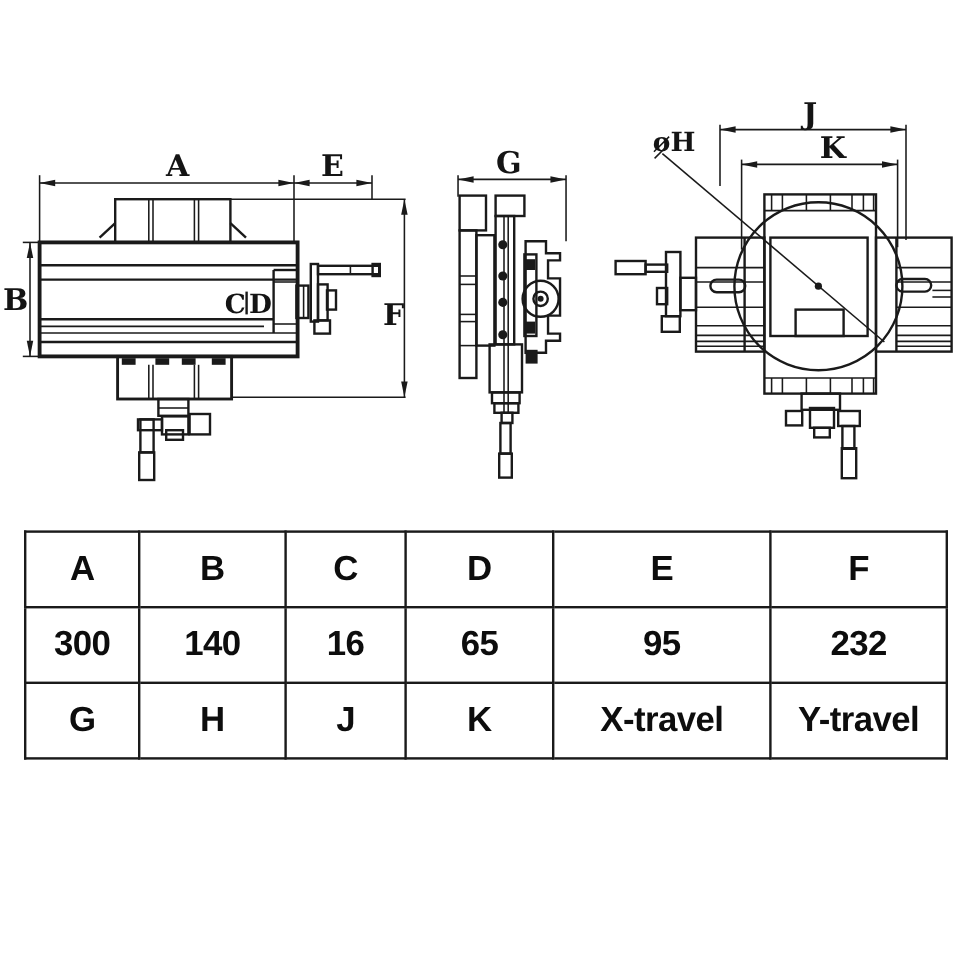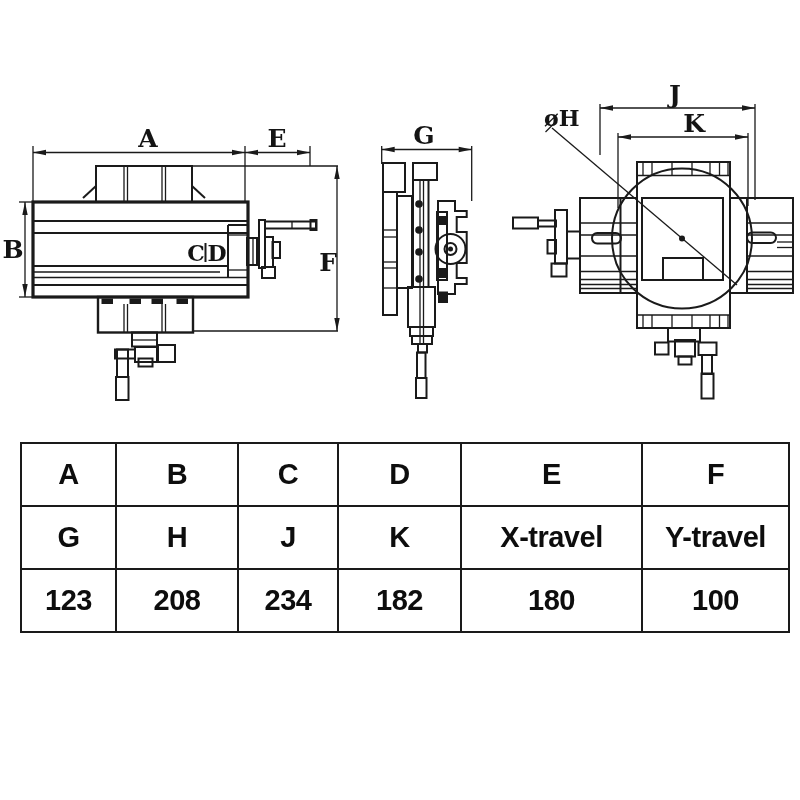--- a/index.html
+++ b/index.html
@@ -273,31 +273,31 @@
   <tbody>
         <tr>
     <td>A</td>
     <td>B</td>
     <td>C</td>
     <td>D</td>
     <td>E</td>
     <td>F</td>
   </tr>
   <tr>
+    <td>300</td>
+    <td>140</td>
+    <td>16</td>
+    <td>65</td>
+    <td>95</td>
+    <td>232</td>
+  </tr>
+  <tr>
     <td>G</td>
     <td>H</td>
     <td>J</td>
     <td>K</td>
     <td>X-travel</td>
     <td>Y-travel</td>
   </tr>
-  <tr>
-    <td>123</td>
-    <td>208</td>
-    <td>234</td>
-    <td>182</td>
-    <td>180</td>
-    <td>100</td>
-  </tr>
 </tbody>
     </table>
 
 </div>
 
 </body></html>

